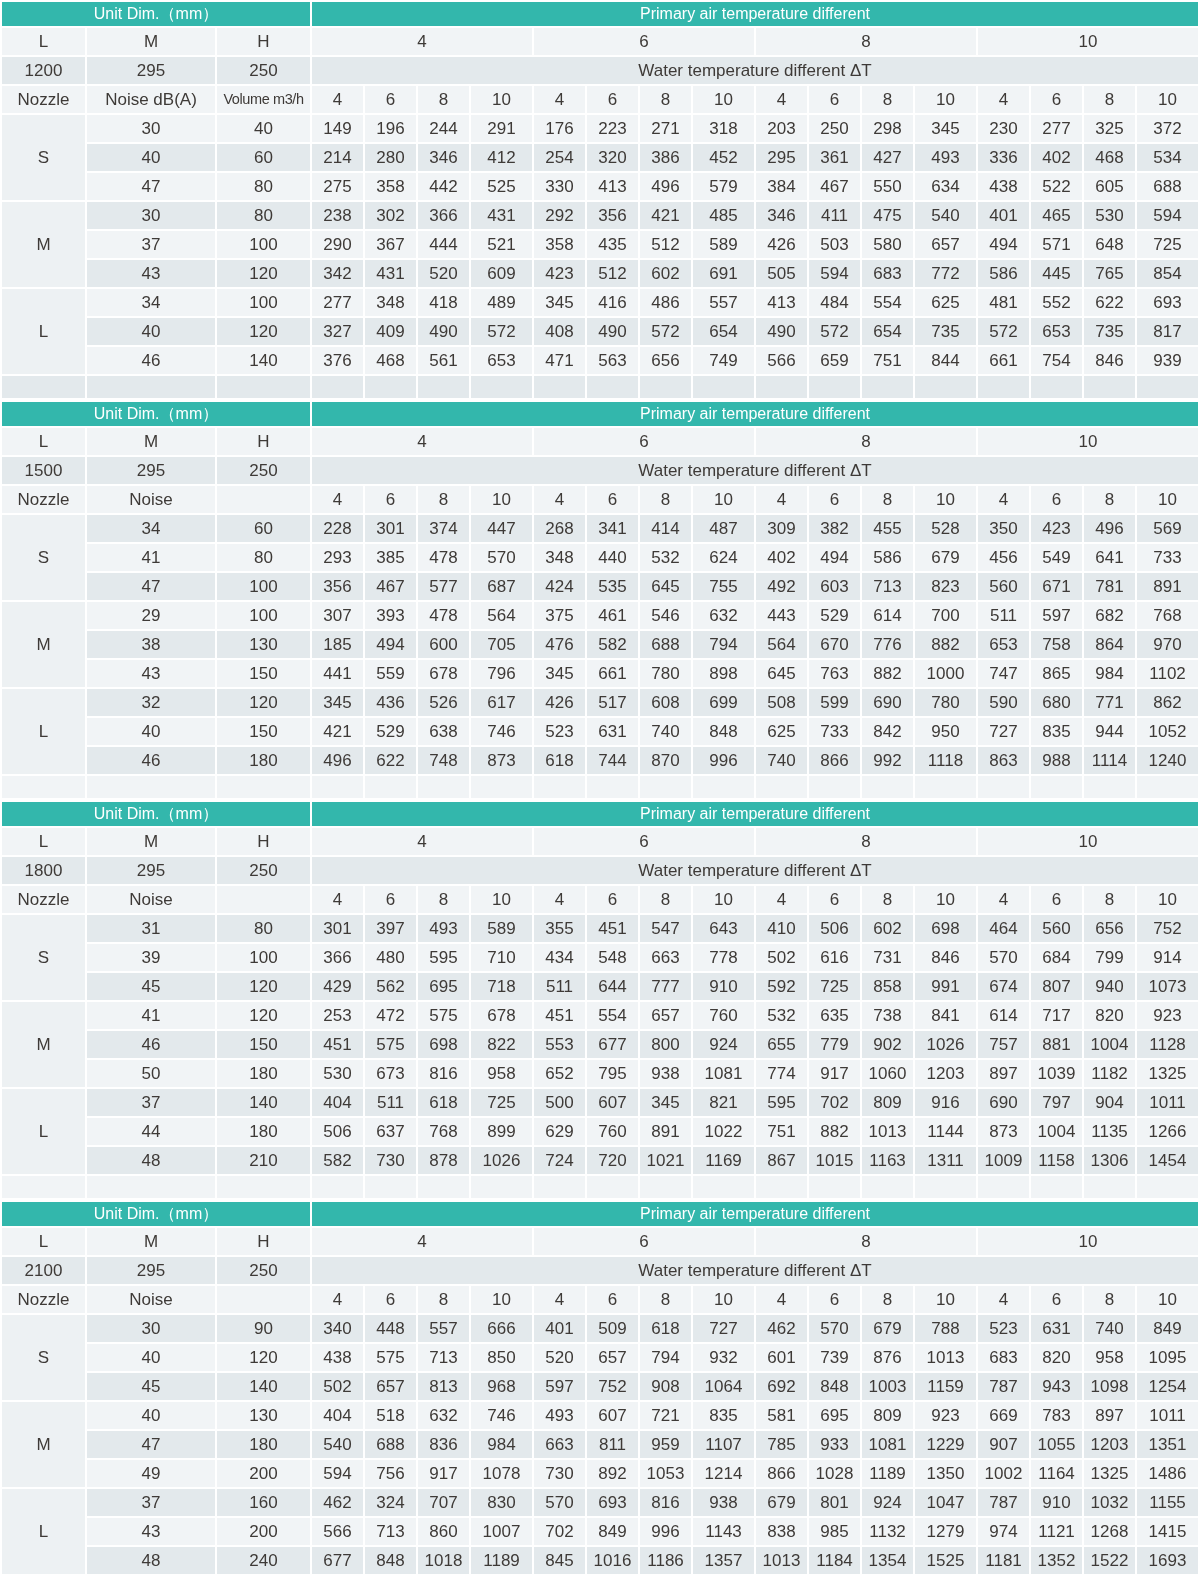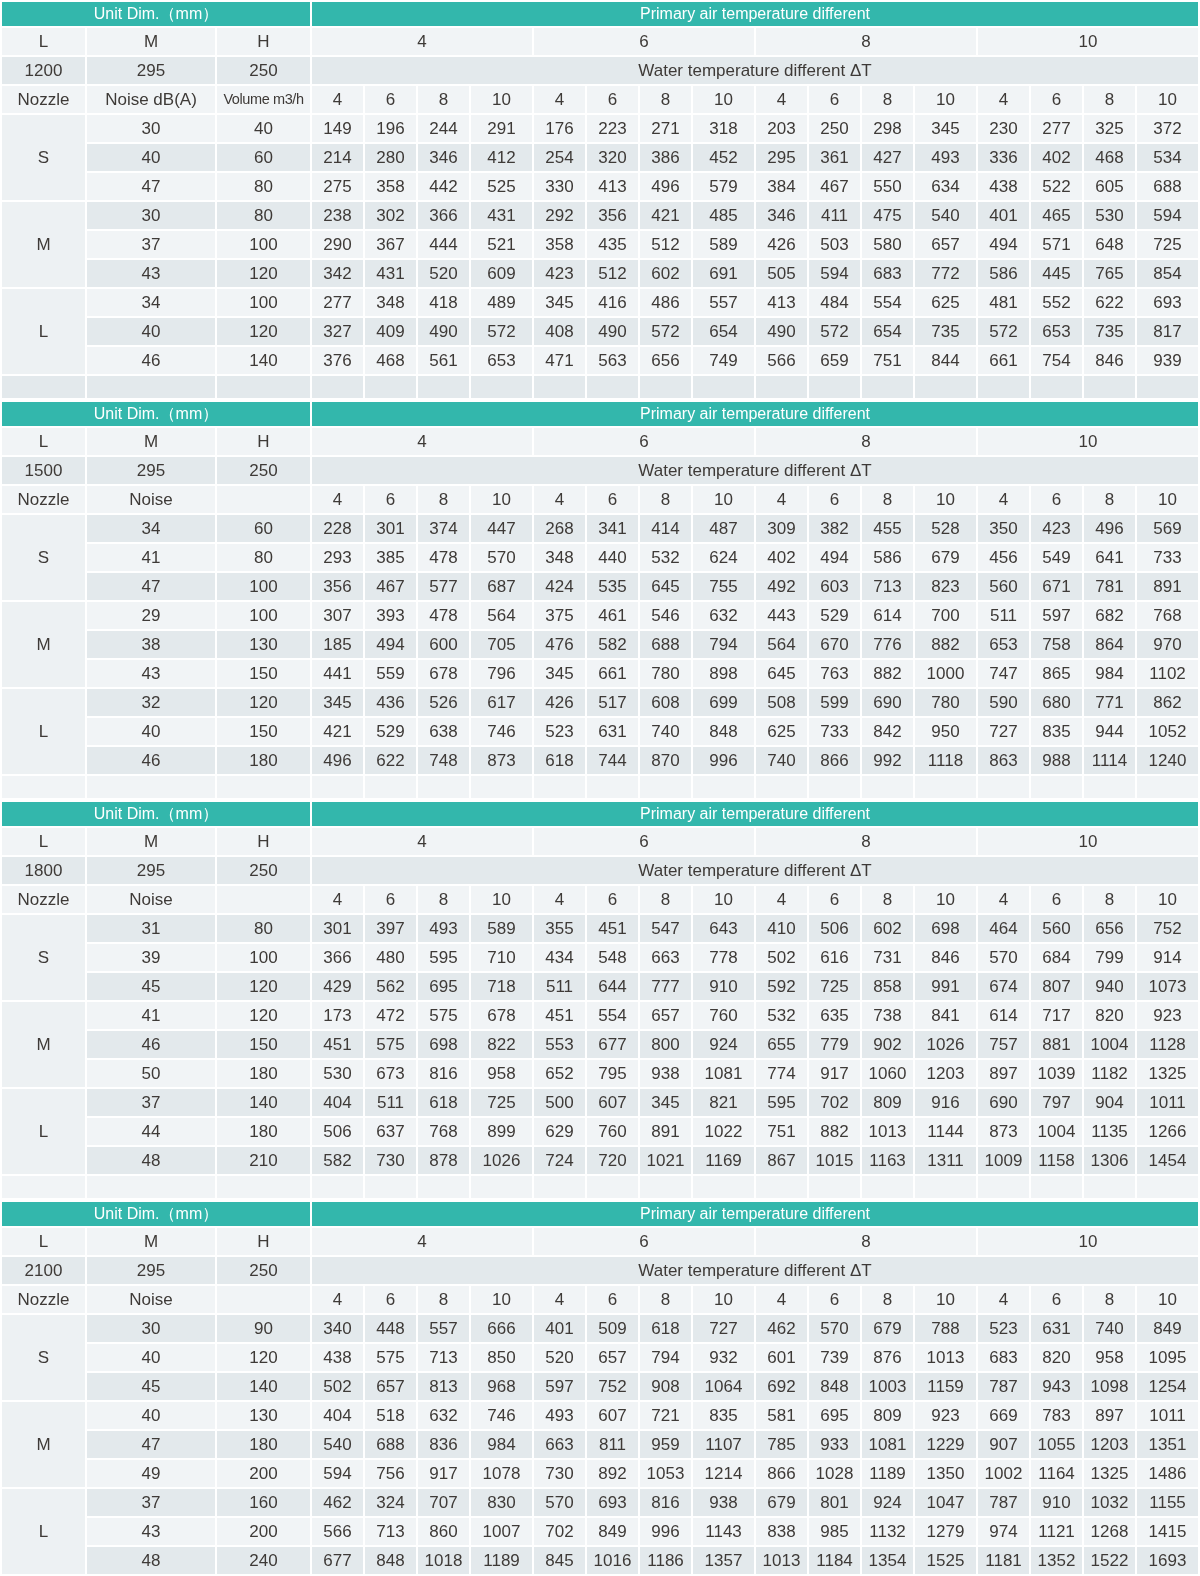--- a/index.html
+++ b/index.html
@@ -694,21 +694,21 @@
           <td>991</td>
           <td>674</td>
           <td>807</td>
           <td>940</td>
           <td>1073</td>
         </tr>
         <tr>
           <td rowspan="3" class="lbl">M</td>
           <td>41</td>
           <td>120</td>
-          <td>173</td>
+          <td>253</td>
           <td>472</td>
           <td>575</td>
           <td>678</td>
           <td>451</td>
           <td>554</td>
           <td>657</td>
           <td>760</td>
           <td>532</td>
           <td>635</td>
           <td>738</td>

